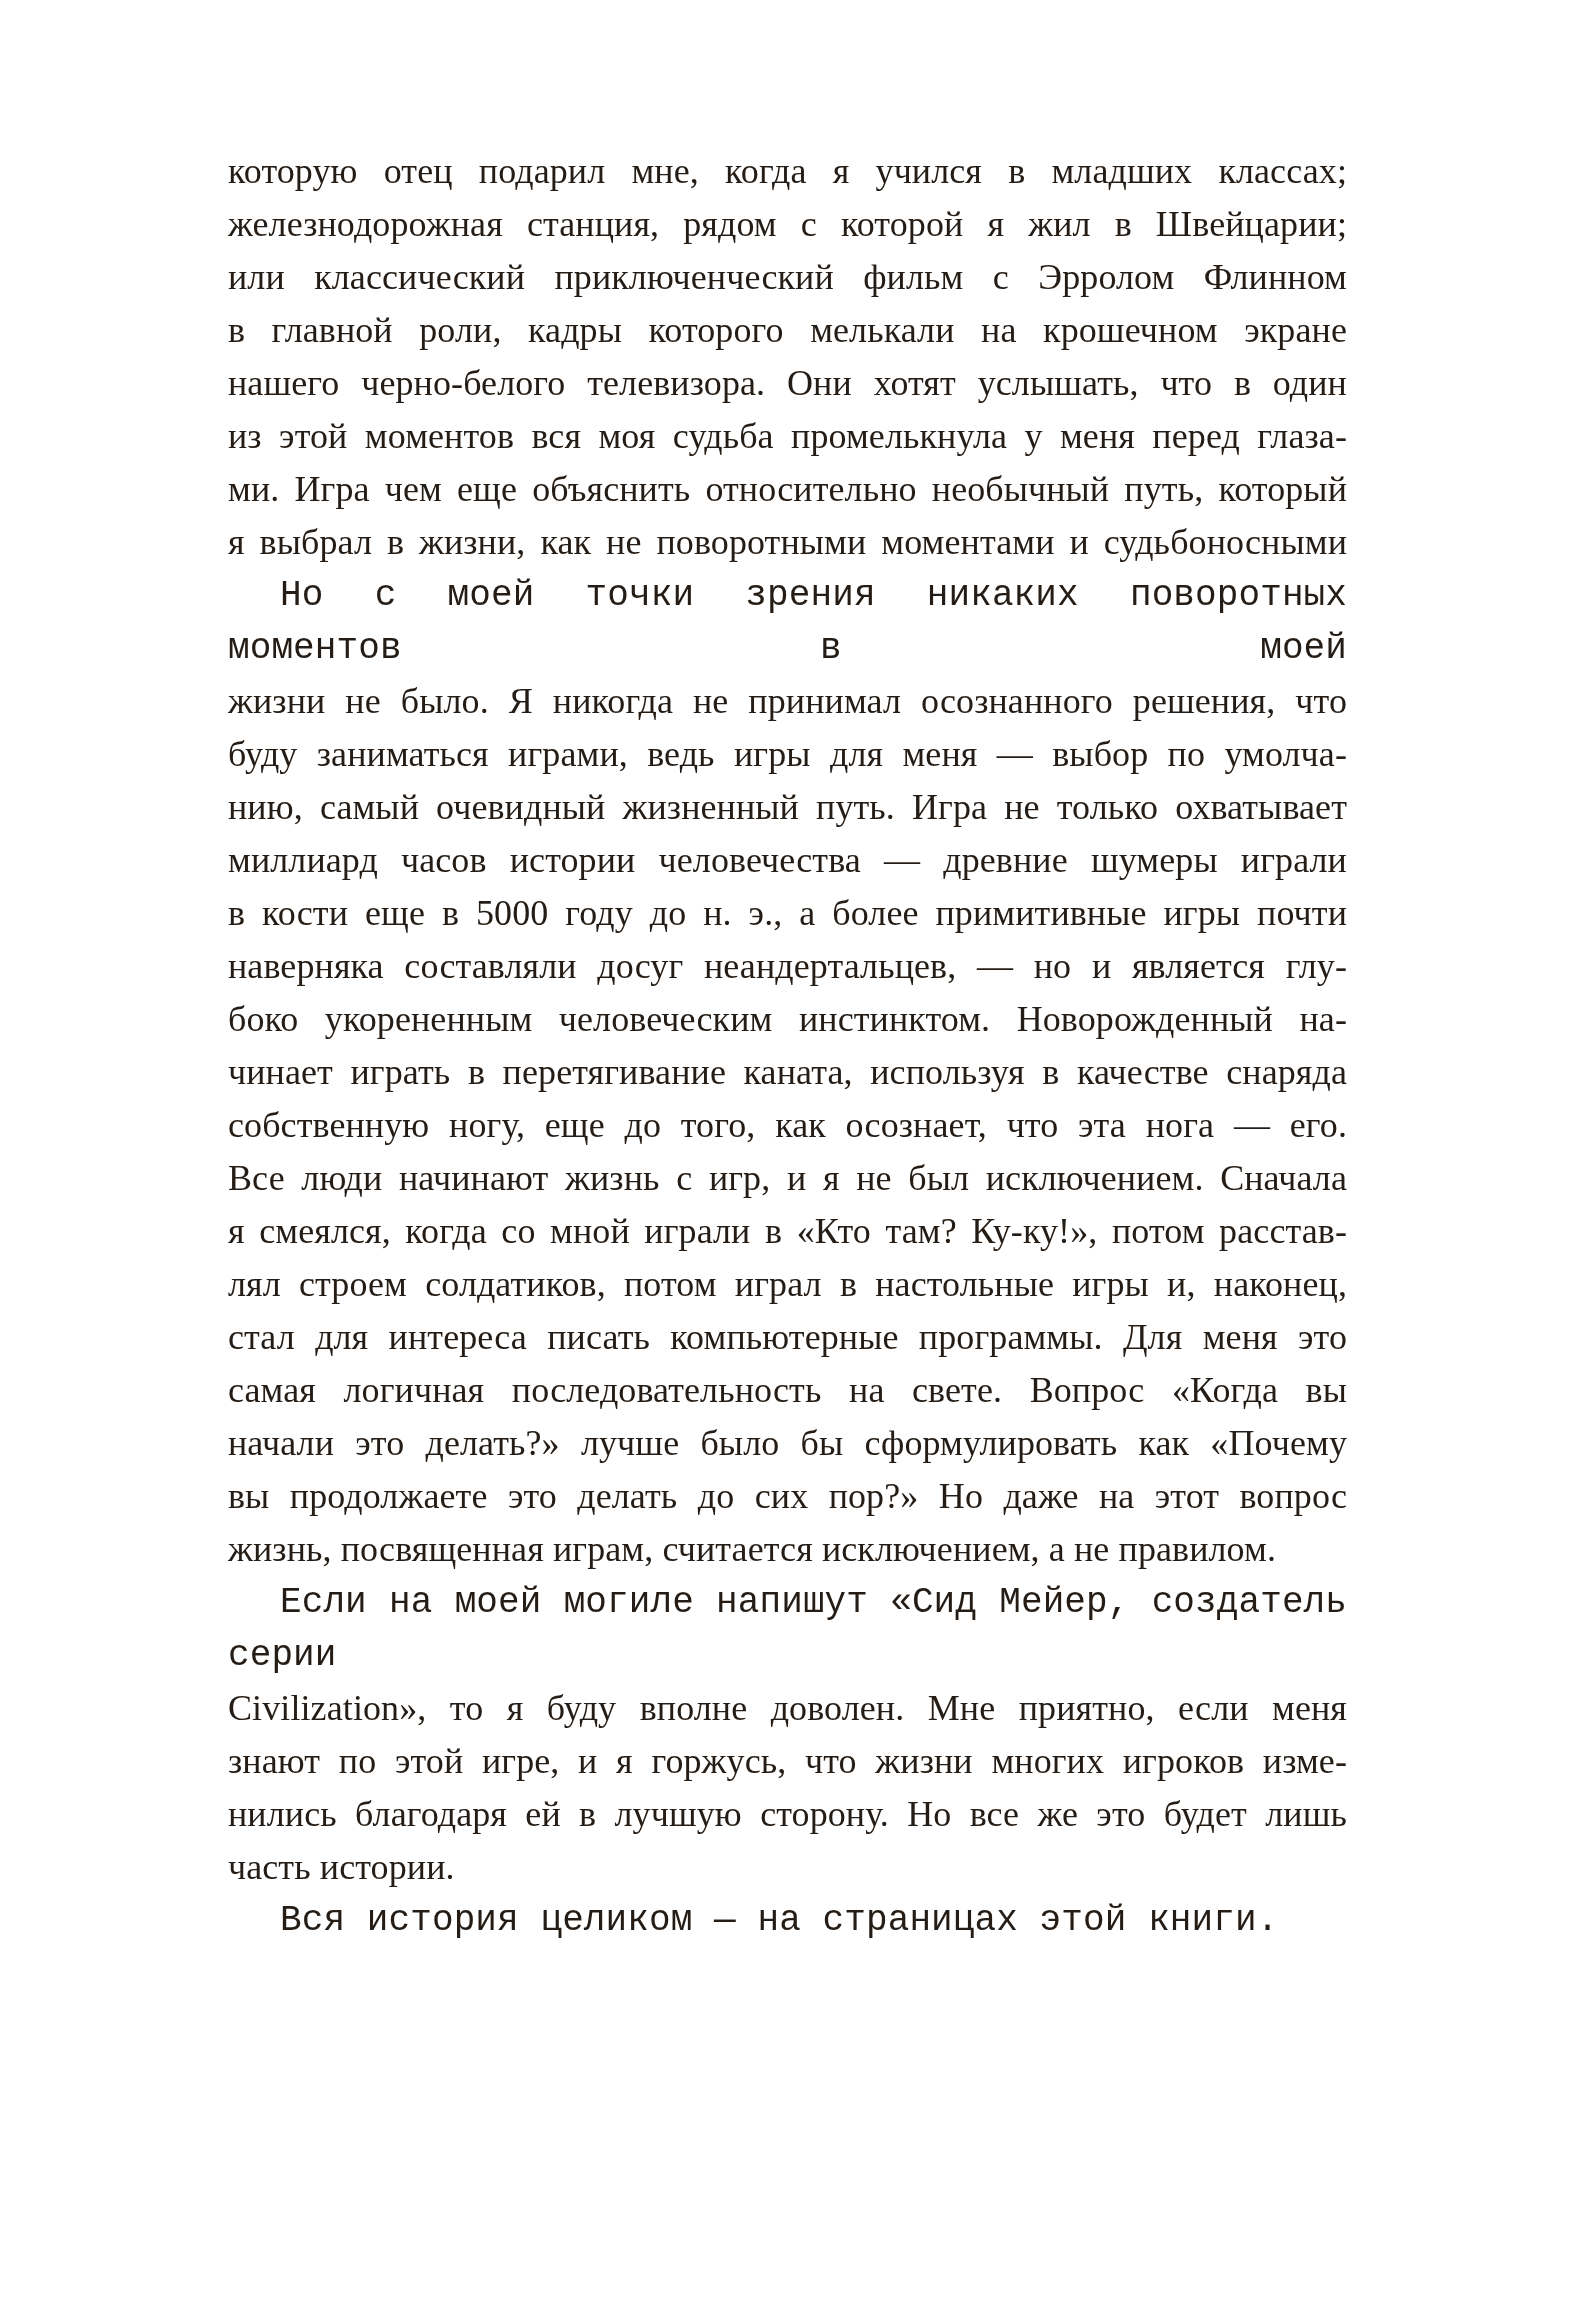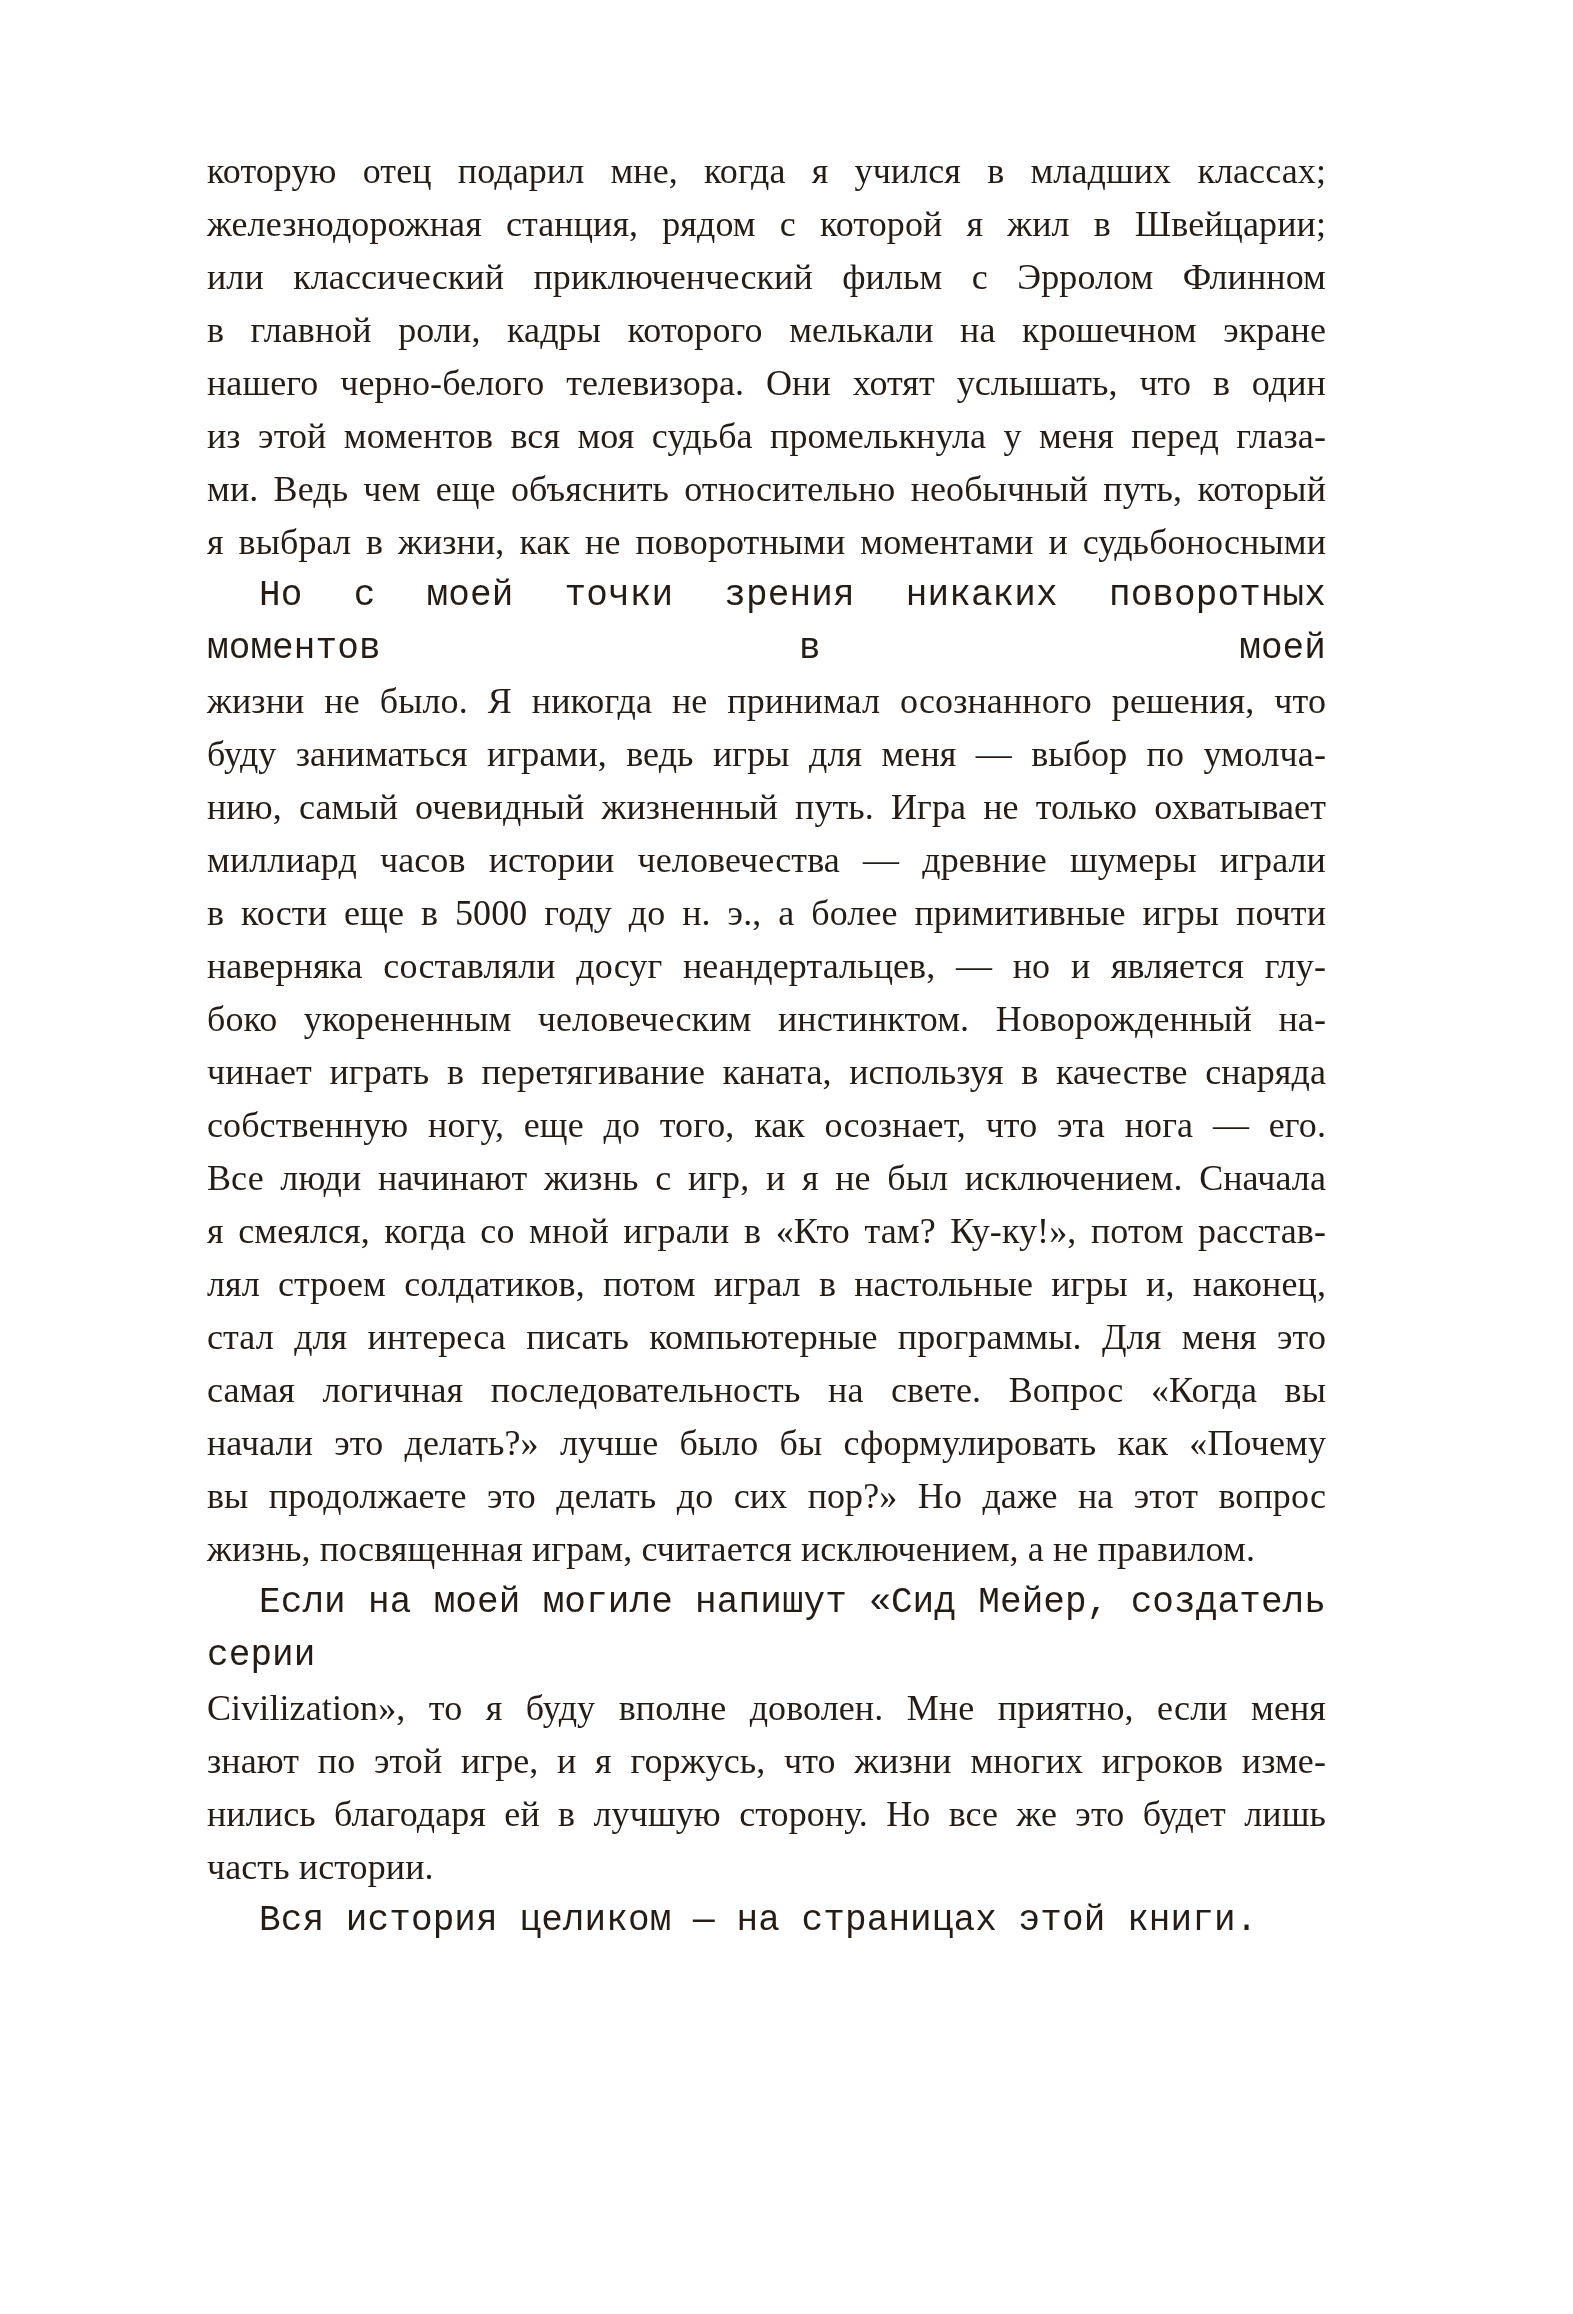--- a/index.html
+++ b/index.html
@@ -9,21 +9,21 @@
   }
   .page {
     position: relative;
     width: 1573px;
     height: 2314px;
     background: #ffffff;
     overflow: hidden;
   }
   .text-block {
     position: absolute;
-    left: 207px;
+    left: 228px;
     top: 145px;
     width: 1119px;
     font-family: "Liberation Serif", "DejaVu Serif", serif;
     font-size: 36px;
     line-height: 53px;
     color: #241c15;
     letter-spacing: 0.1px;
   }
   .para {
     margin: 0;
@@ -47,21 +47,21 @@
 
 <div class="page" style="background: rgb(255, 255, 255);">
   <div class="text-block" style="color: rgb(36, 28, 21);">
       <div class="para">
         <div class="line">которую отец подарил мне, когда я учился в младших классах;</div>
         <div class="line">железнодорожная станция, рядом с которой я жил в Швейцарии;</div>
         <div class="line">или классический приключенческий фильм с Эрролом Флинном</div>
         <div class="line">в главной роли, кадры которого мелькали на крошечном экране</div>
         <div class="line">нашего черно-белого телевизора. Они хотят услышать, что в один</div>
         <div class="line">из этой моментов вся моя судьба промелькнула у меня перед глаза-</div>
-        <div class="line">ми. Ведь чем еще объяснить относительно необычный путь, который</div>
+        <div class="line">ми. Игра чем еще объяснить относительно необычный путь, который</div>
         <div class="line">я выбрал в жизни, как не поворотными моментами и судьбоносными</div>
       </div>
       <div class="para">
         <div class="line indent">Но с моей точки зрения никаких поворотных моментов в моей</div>
         <div class="line">жизни не было. Я никогда не принимал осознанного решения, что</div>
         <div class="line">буду заниматься играми, ведь игры для меня — выбор по умолча-</div>
         <div class="line">нию, самый очевидный жизненный путь. Игра не только охватывает</div>
         <div class="line">миллиард часов истории человечества — древние шумеры играли</div>
         <div class="line">в кости еще в 5000 году до н. э., а более примитивные игры почти</div>
         <div class="line">наверняка составляли досуг неандертальцев, — но и является глу-</div>

